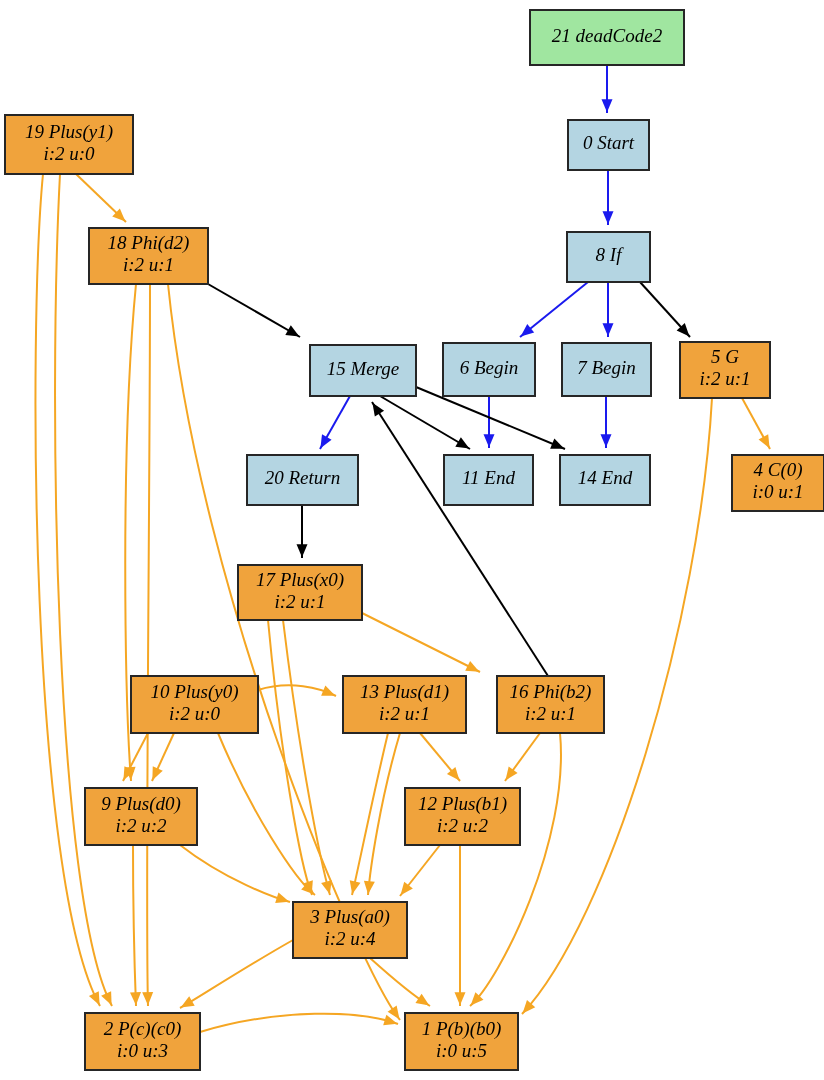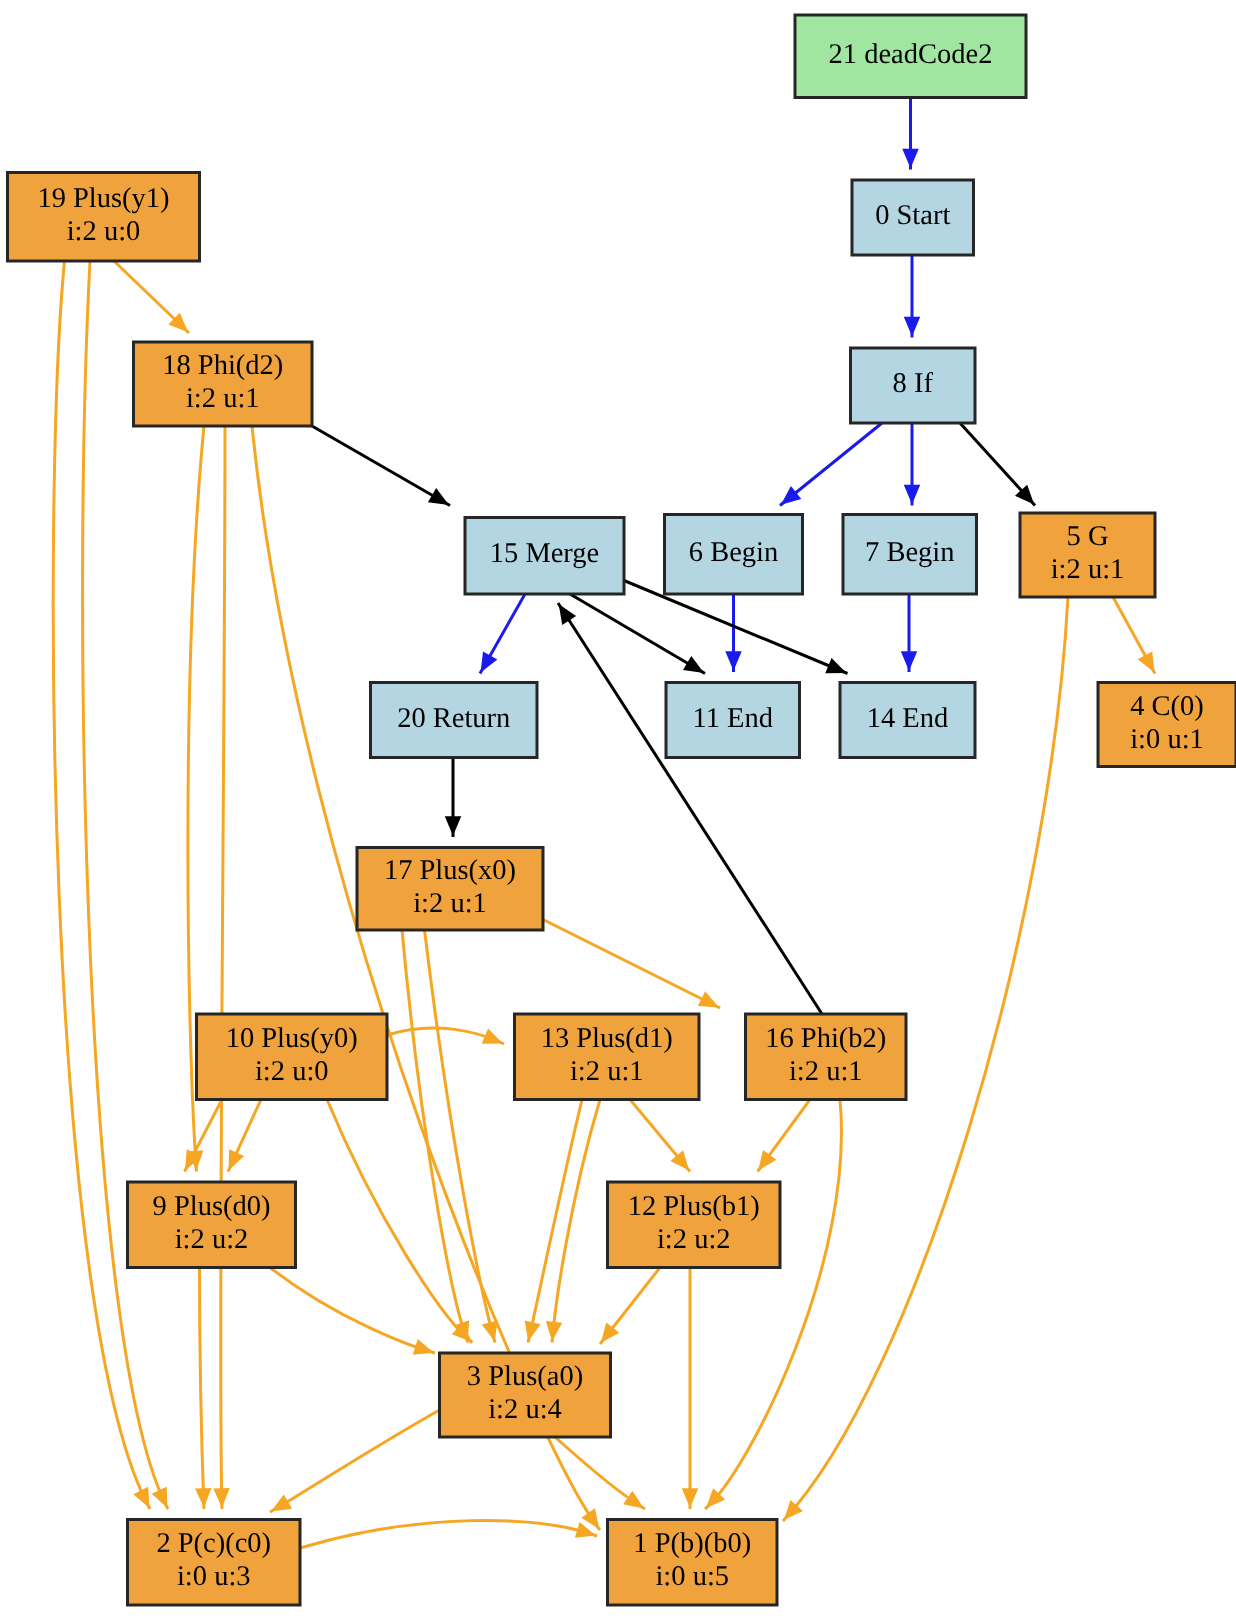--- a/index.html
+++ b/index.html
@@ -10,20 +10,21 @@
   body {
     width: 824px;
     height: 1080px;
     font-family: "Liberation Serif", "DejaVu Serif", serif;
     overflow: hidden;
   }
   #graph-root {
     position: relative;
     width: 824px;
     height: 1080px;
+    font-style: italic;
   }
   svg.graph-canvas {
     position: absolute;
     left: 0;
     top: 0;
     width: 824px;
     height: 1080px;
   }
   .node-rect {
     stroke: #262626;

